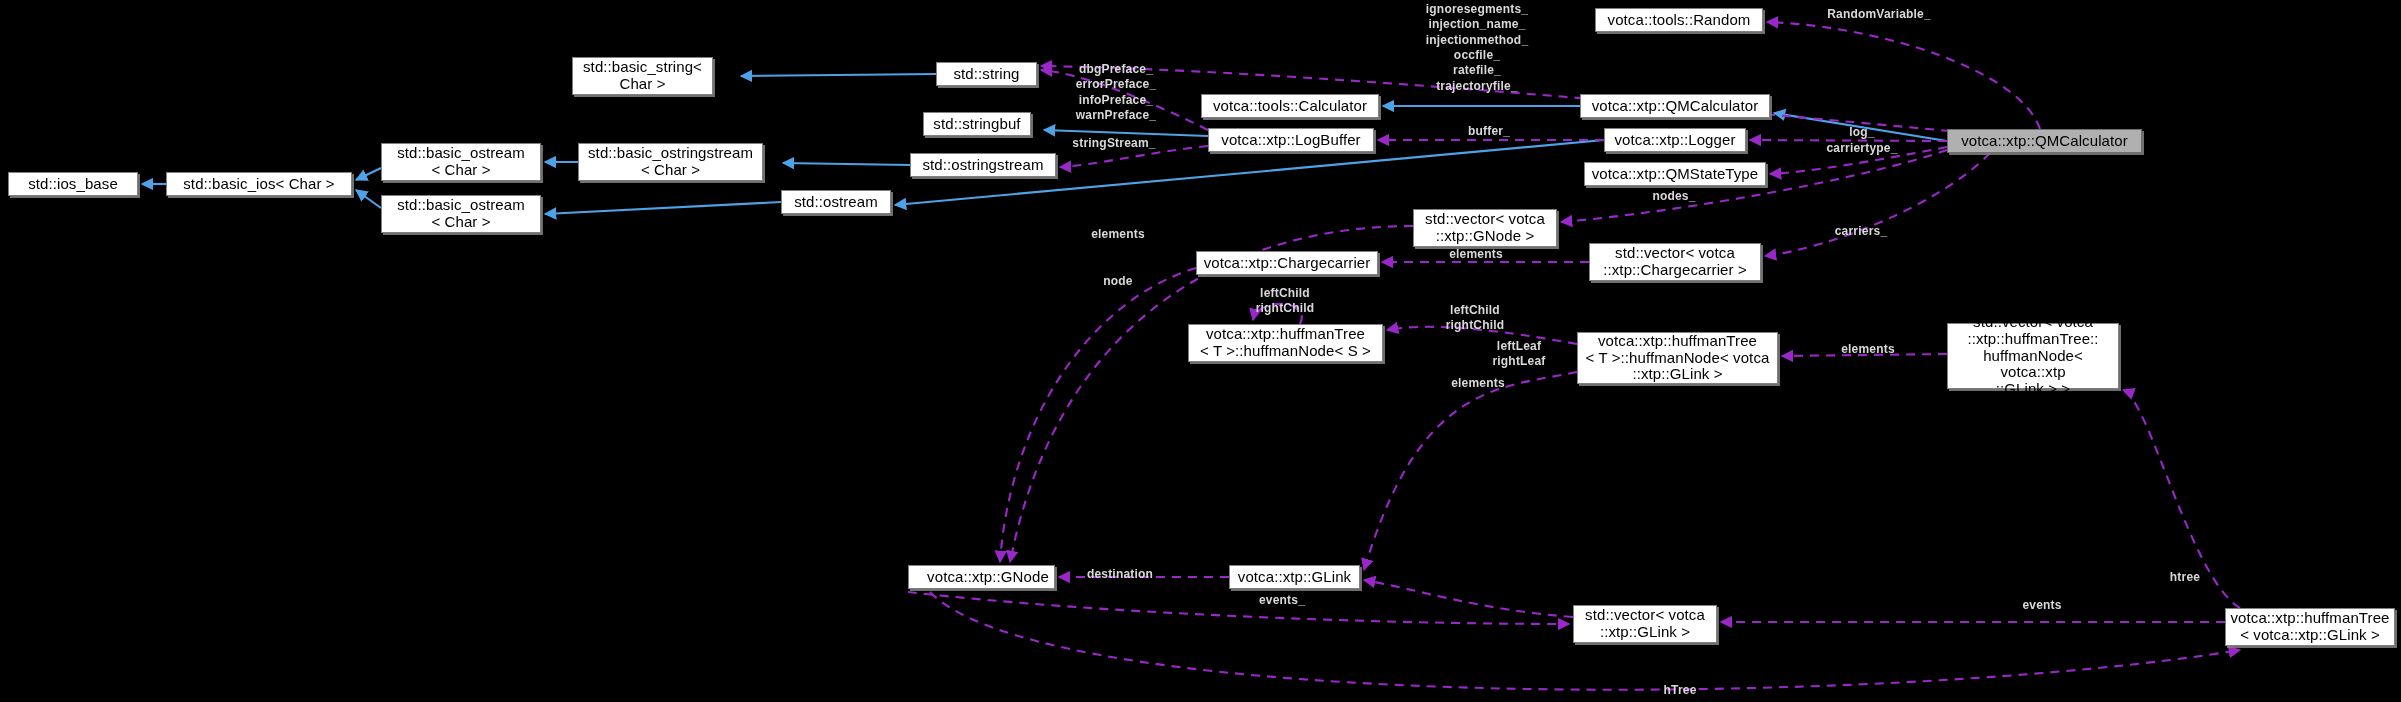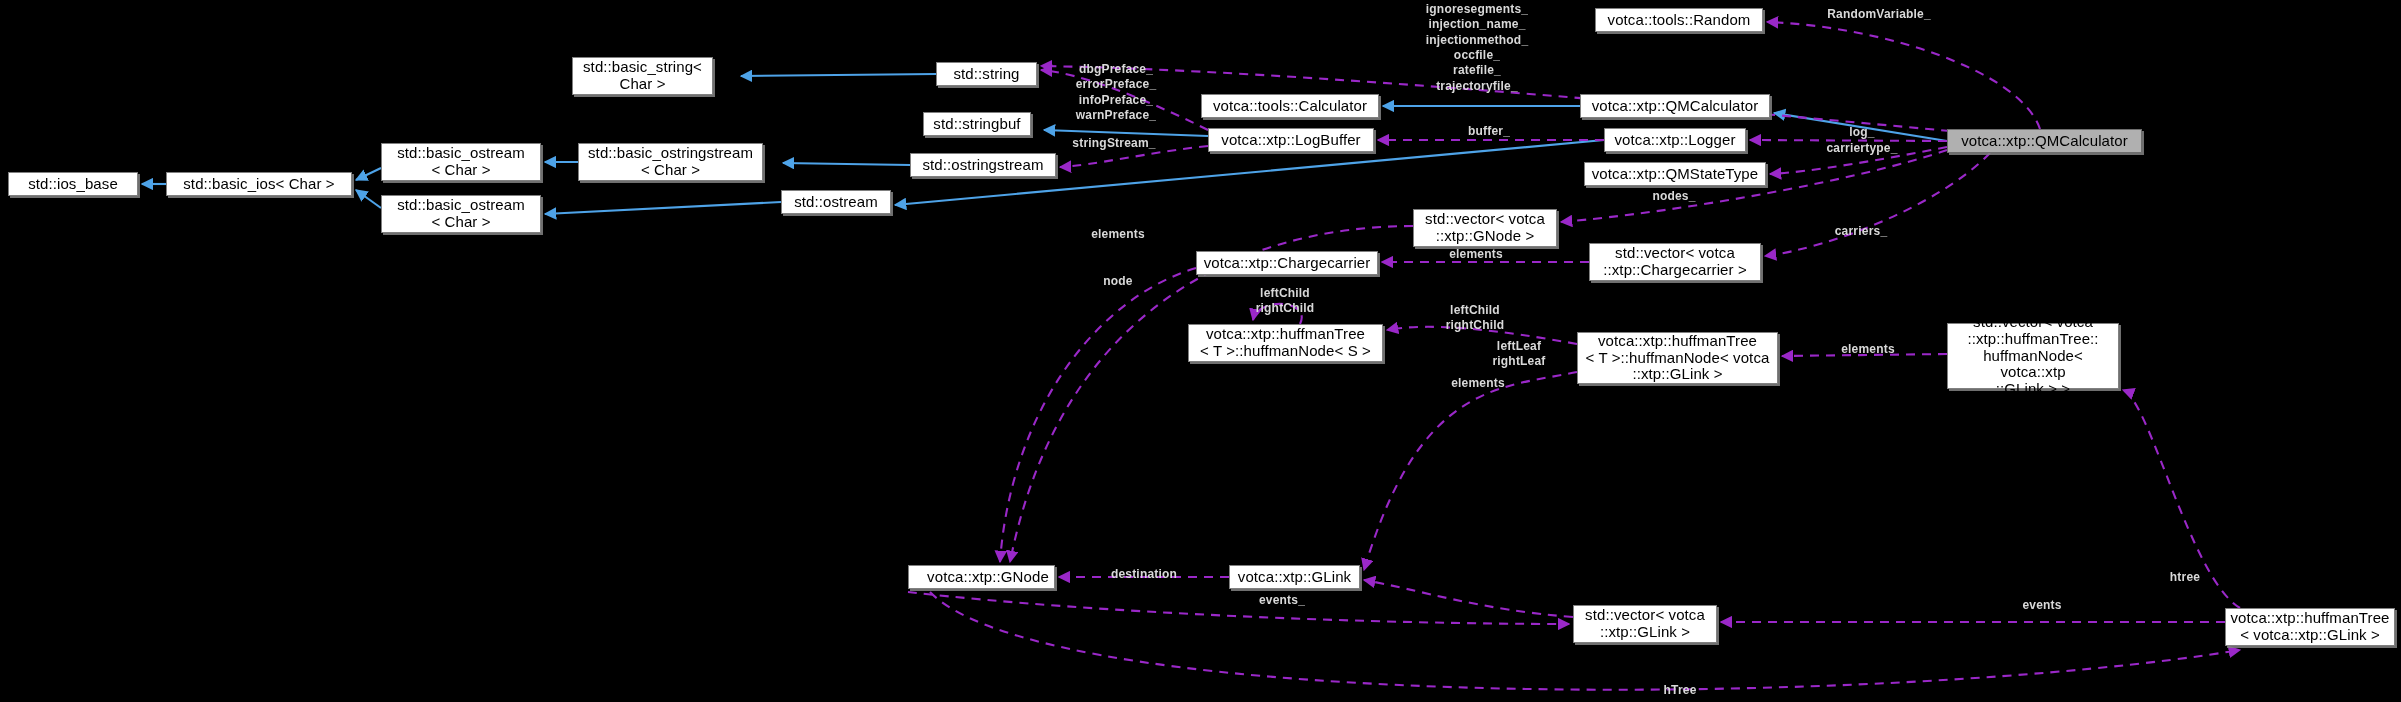--- a/index.html
+++ b/index.html
@@ -163,19 +163,19 @@
   <div class="elabel" style="left:1476px;top:247px;">elements</div>
   <div class="elabel" style="left:1118px;top:274px;">node</div>
   <div class="elabel" style="left:1285px;top:286px;">leftChild
 rightChild</div>
   <div class="elabel" style="left:1475px;top:303px;">leftChild
 rightChild</div>
   <div class="elabel" style="left:1475px;top:339px;margin-left:44px;">leftLeaf
 rightLeaf</div>
   <div class="elabel" style="left:1478px;top:376px;">elements</div>
   <div class="elabel" style="left:1868px;top:342px;">elements</div>
-  <div class="elabel" style="left:1120px;top:567px;margin-left:24px;">destination</div>
+  <div class="elabel" style="left:1120px;top:567px;">destination</div>
   <div class="elabel" style="left:1282px;top:593px;">events_</div>
   <div class="elabel" style="left:2185px;top:570px;">htree</div>
   <div class="elabel" style="left:2042px;top:598px;">events</div>
   <div class="elabel" style="left:1680px;top:683px;">hTree</div>
 
 </div>
 
 </body></html>

